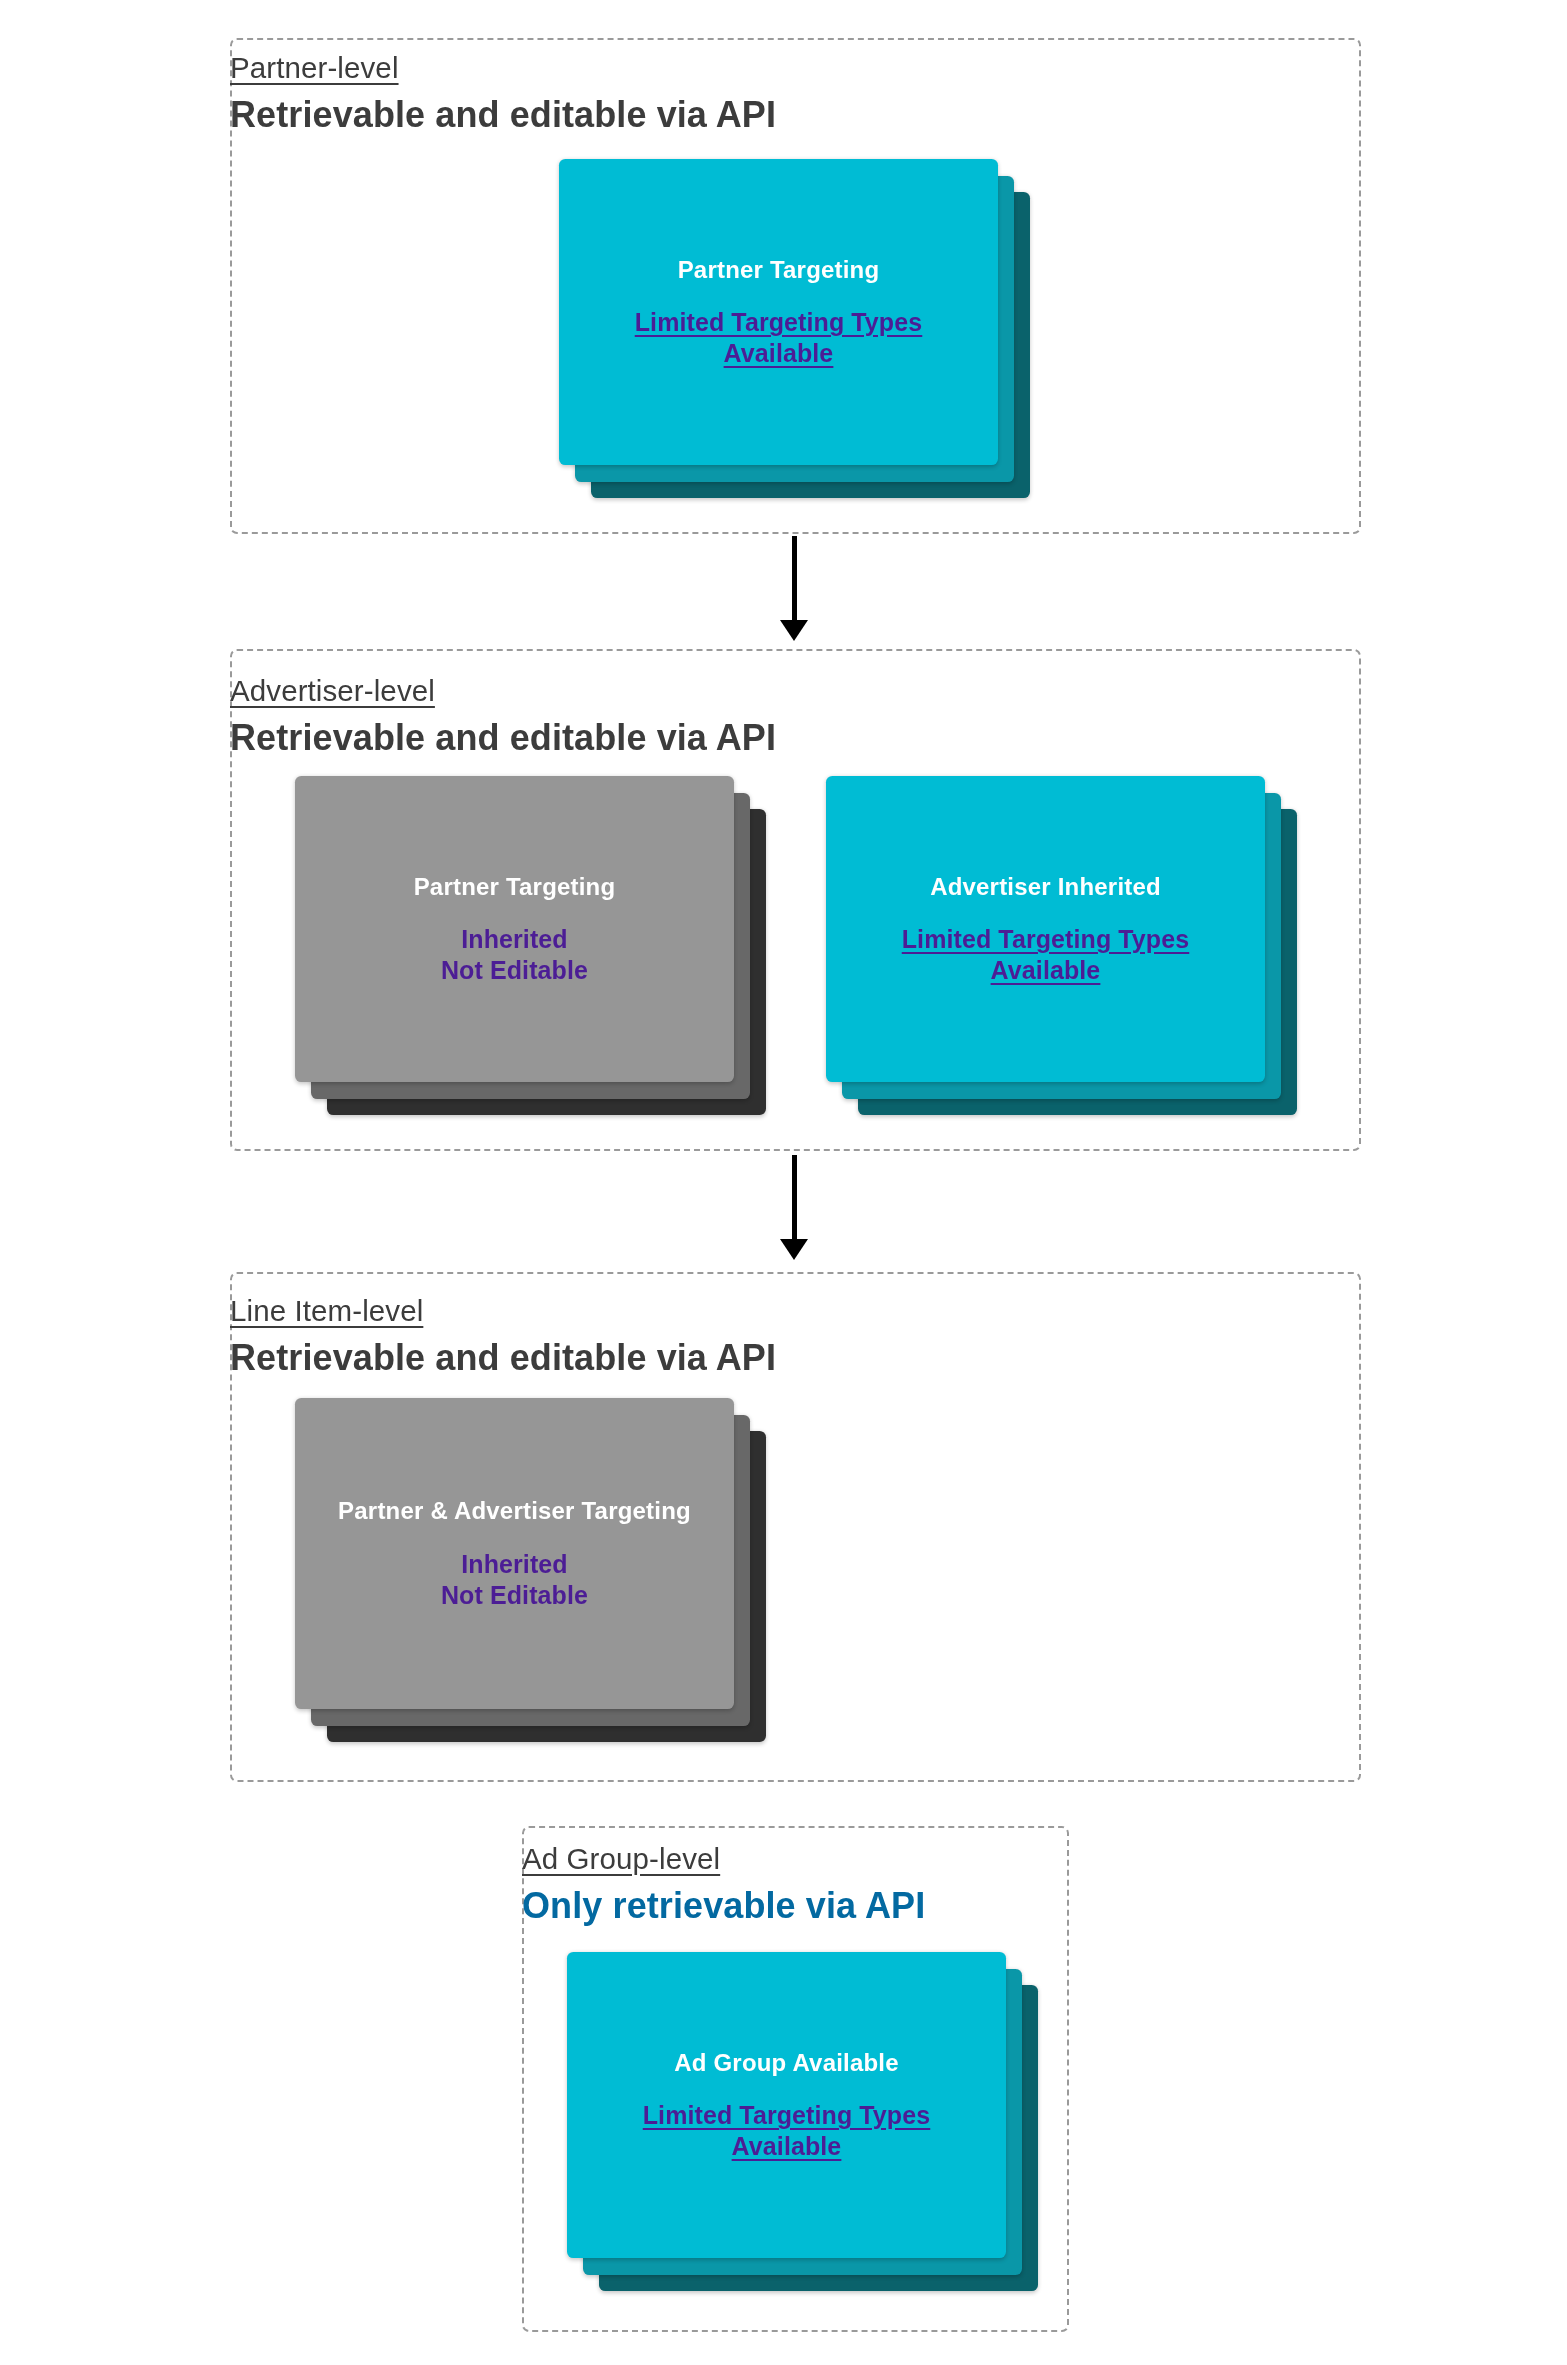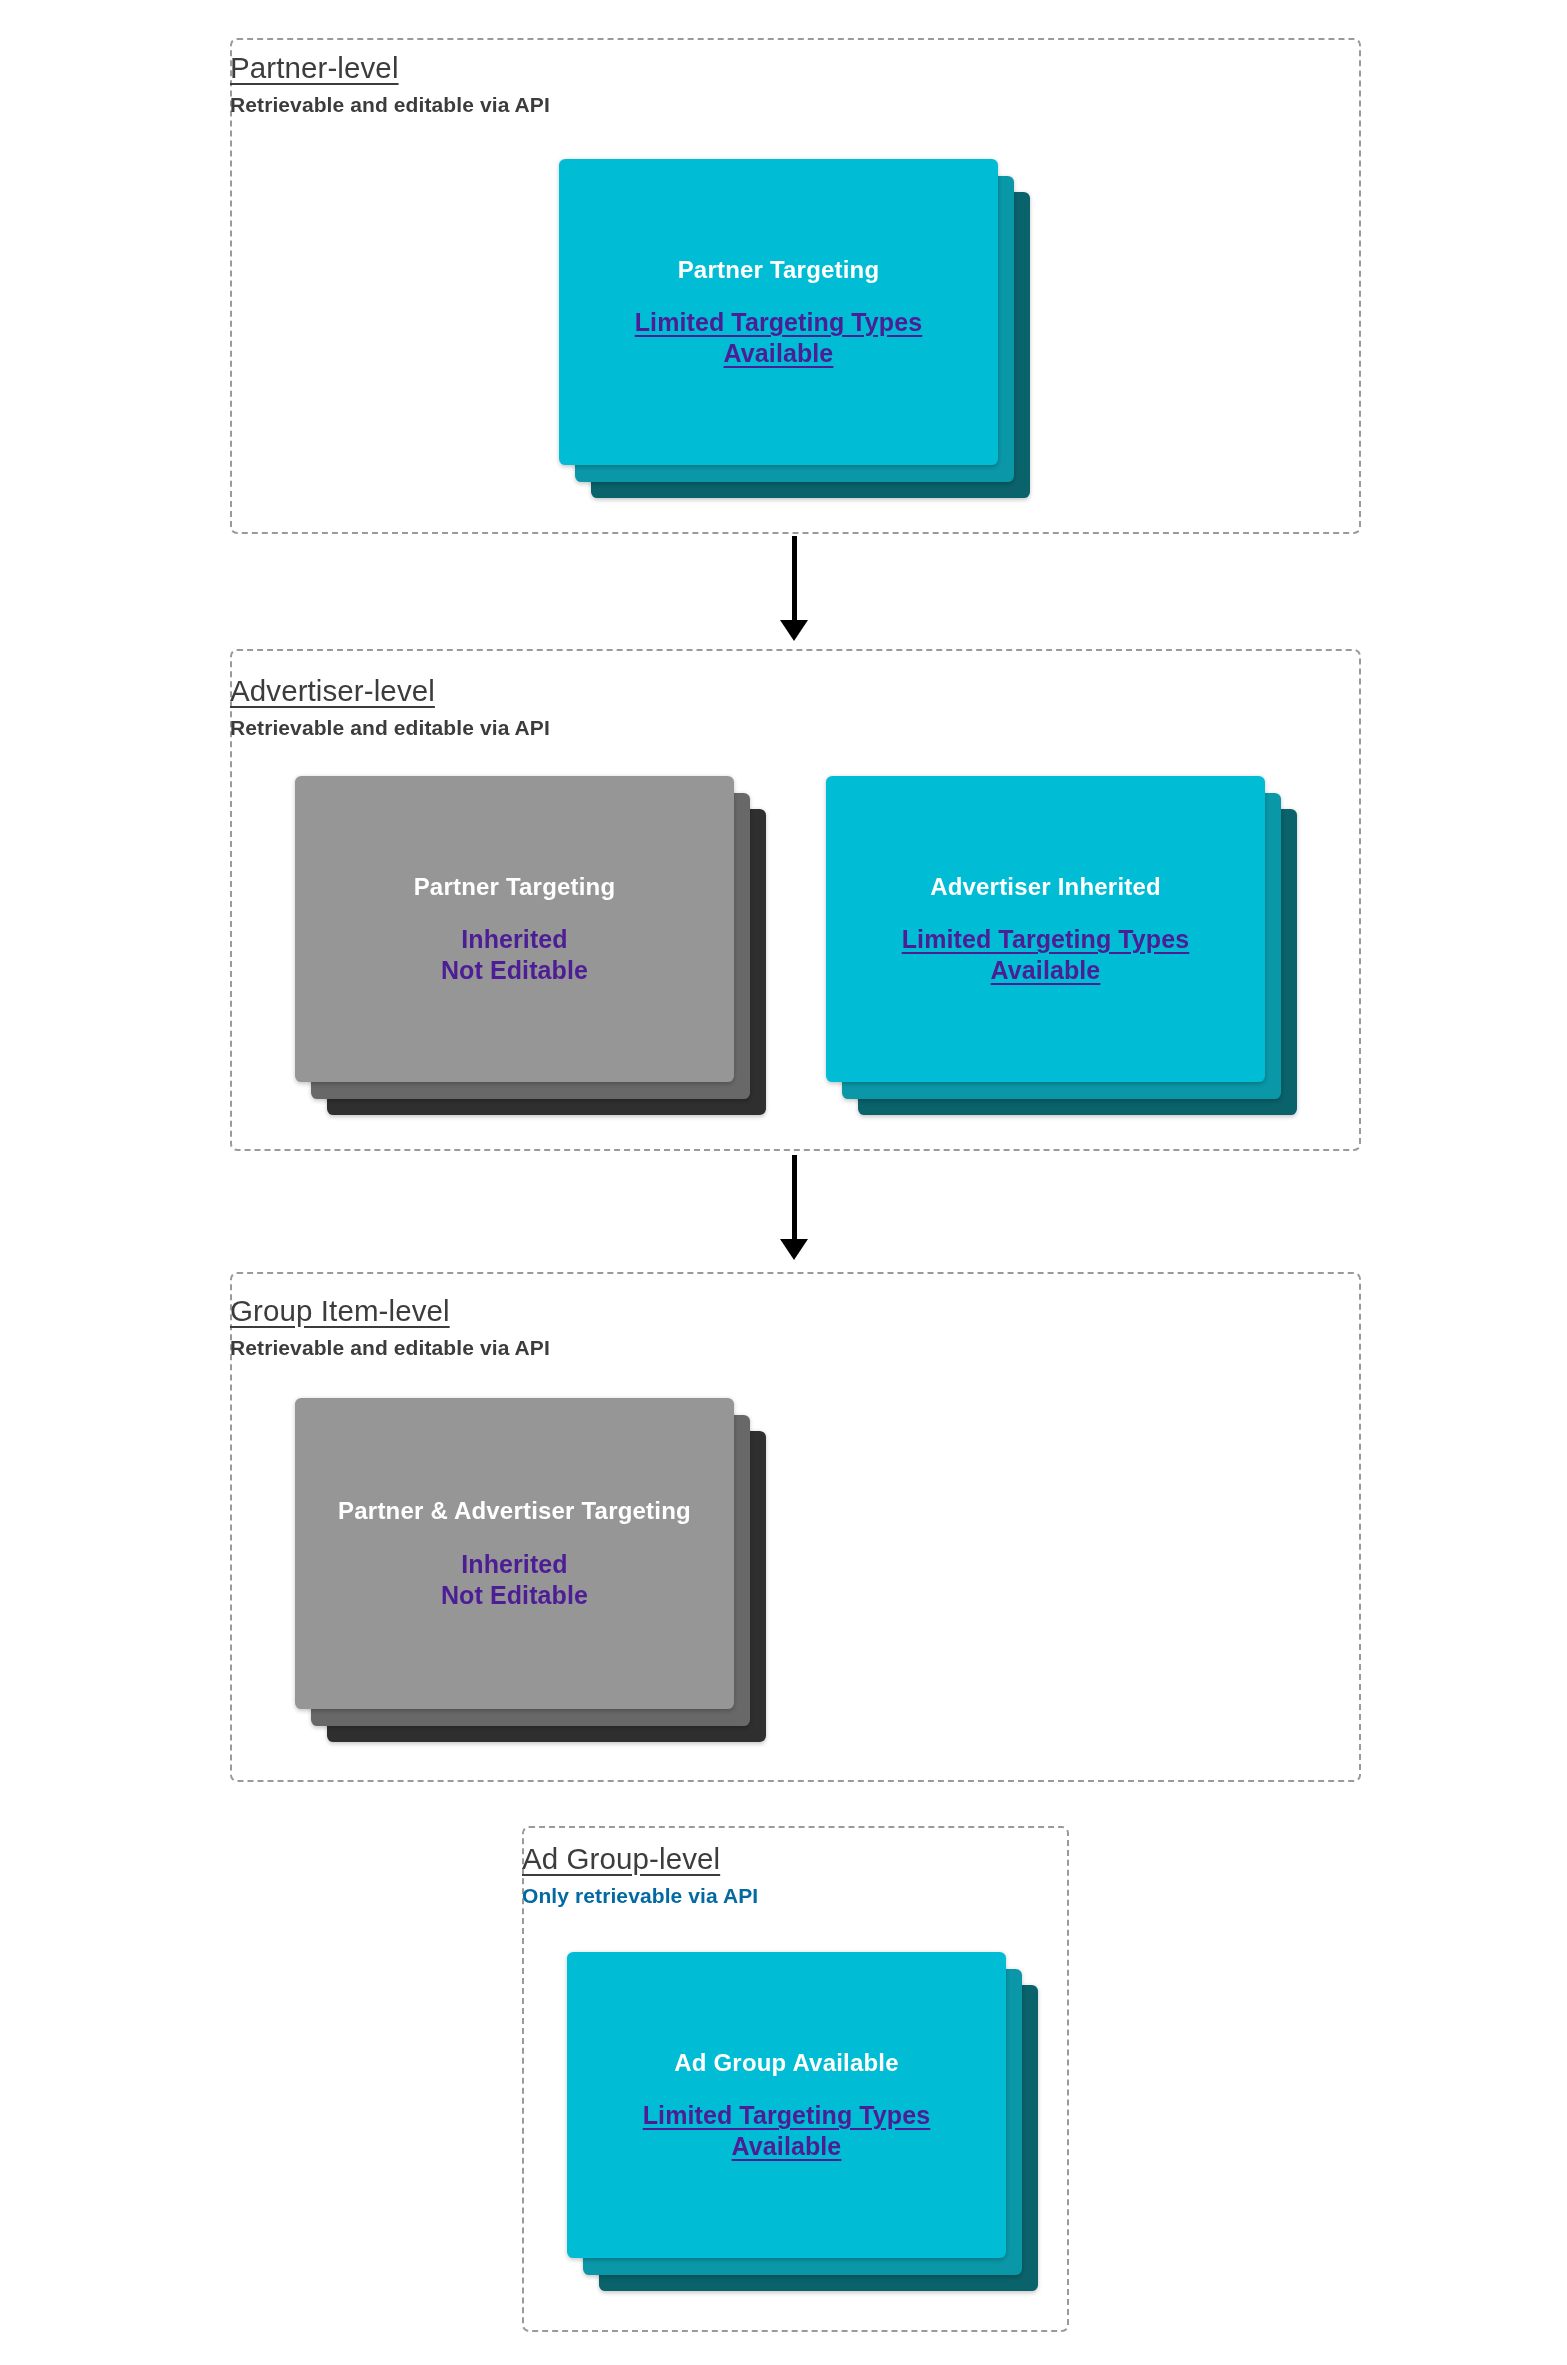--- a/index.html
+++ b/index.html
@@ -43,21 +43,21 @@
     line-height: 1.30;
     font-weight: 400;
     color: #3c3c3c;
     text-decoration: underline;
     text-underline-offset: 4.5px;
     letter-spacing: 0.1px;
   }
   .level-api {
     display: block;
     margin-top: 4.5px;
-    font-size: 21px;
+    font-size: 36px;
     line-height: 1.28;
     font-weight: 700;
     color: #3c3c3c;
     letter-spacing: 0.1px;
   }
   .level-api.alert { color: #0369a1; }
 
   
   .card-stack {
     position: absolute;
@@ -180,21 +180,21 @@
   </div>
 
   <div class="arrow" style="left:766px; top:1155px; width:57px; height:105px;">
     <div class="shaft" style="height:86px;"></div>
     <div class="head"></div>
   </div>
 
   <div class="level-box" style="left:230px; top:1272px; width:1131px; height:510px;"></div>
 
   <div class="level-heading" style="left:230px; top:1292px; width:1131px;">
-    <span class="level-name">Group Item-level</span>
+    <span class="level-name">Line Item-level</span>
     <span class="level-api">Retrievable and editable via API</span>
   </div>
 
   <div class="card-stack" style="left:295px; top:1398px; width:473px; height:353px;">
     <div class="card back" style="left:32px; top:33px; width:439px; height:311px; background:#2f2f2f;"></div>
     <div class="card middle" style="left:16px; top:17px; width:439px; height:311px; background:#686868;"></div>
     <div class="card front" style="left:0px; top:0px; width:439px; height:311px; background:#969696;">
       <span class="card-title" style="max-width:357px;">Partner &amp; Advertiser Targeting</span>
       <span class="card-sub" style="white-space:pre-line;">Inherited
 Not Editable</span>

